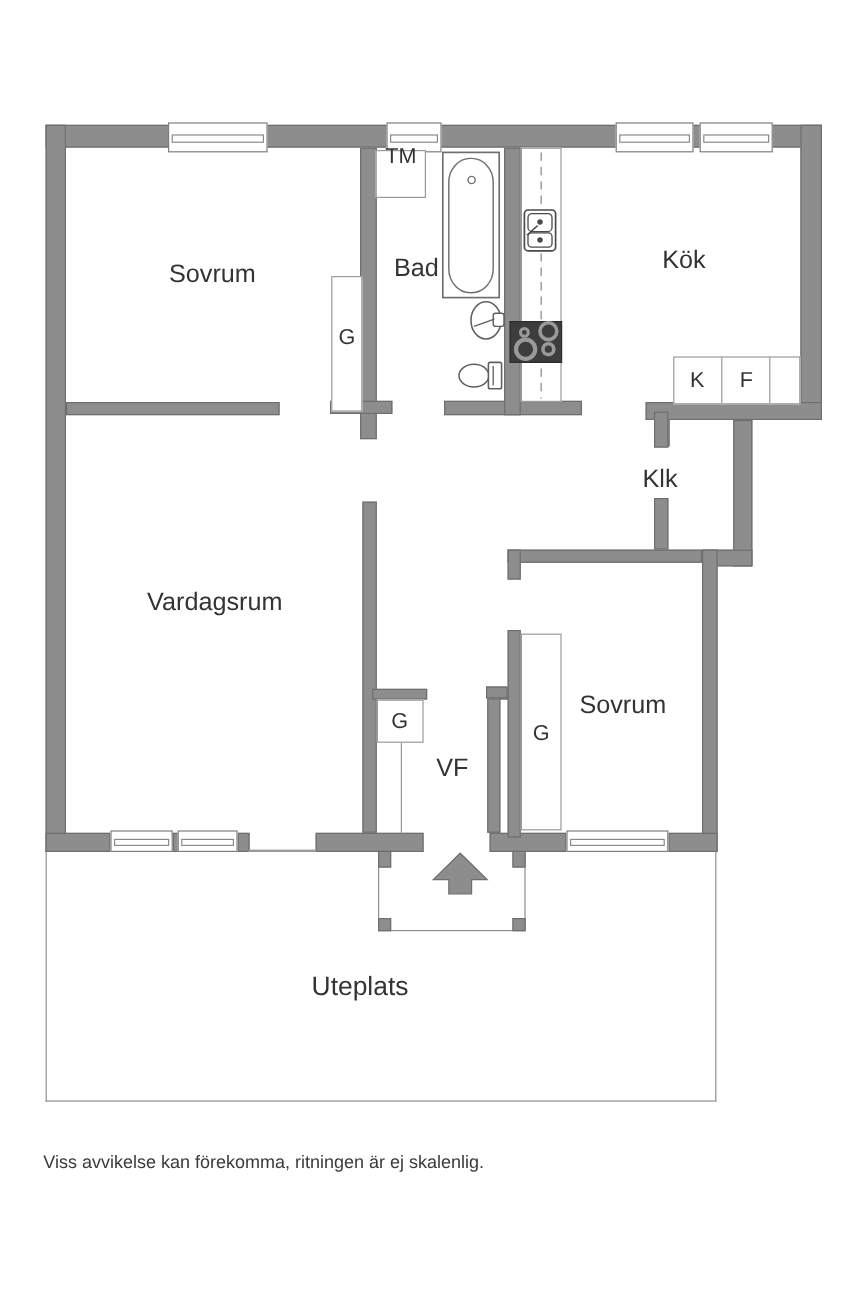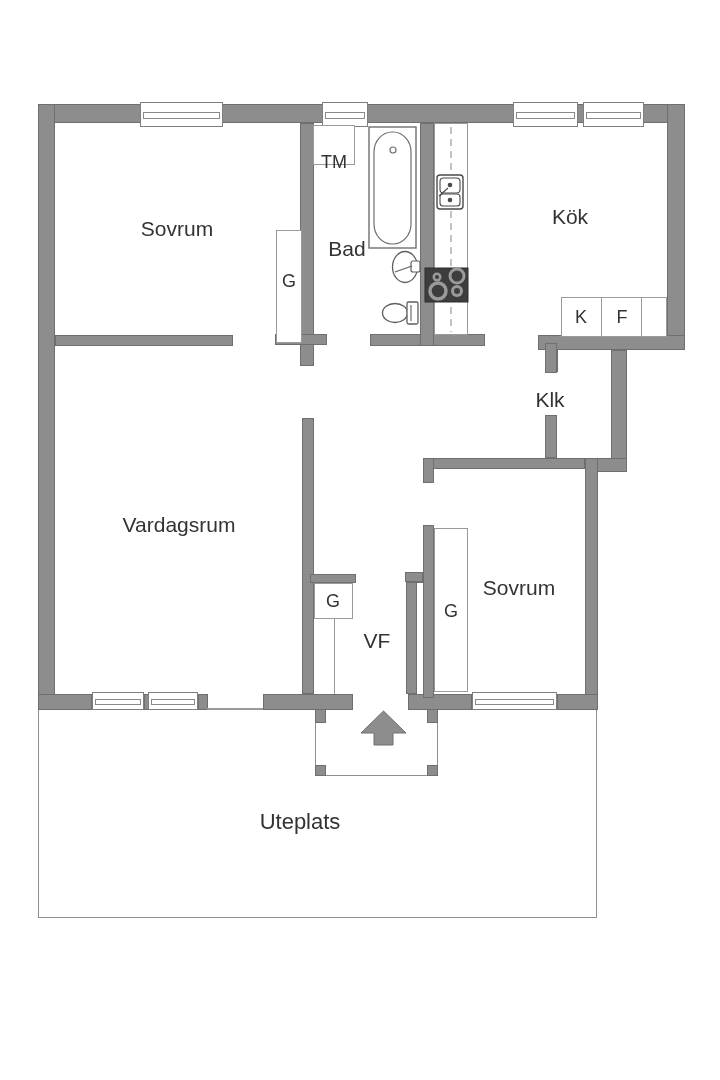--- a/index.html
+++ b/index.html
@@ -152,29 +152,30 @@
       <circle cx="457" cy="276" r="7" fill="none" stroke="#9a9a9a" stroke-width="3"></circle>
       <circle cx="438" cy="291" r="8" fill="none" stroke="#9a9a9a" stroke-width="3.5"></circle>
       <circle cx="457" cy="291" r="6" fill="#9a9a9a"></circle>
       <circle cx="457" cy="291" r="3" fill="#3d3d3d"></circle>
     </g>
 
     <polygon points="361,733 383.5,711 406,733 393,733 393,745 374,745 374,733" fill="#8d8d8d" stroke="#6f6f6f" stroke-width="1"></polygon>
   </svg>
 
   <div class="room-label" style="left:177px;top:229px">Sovrum</div>
-  <div class="room-label" style="left:347px;top:249px">Bad</div>
+  <div class="room-label" style="left:347px;top:224px">Bad</div>
   <div class="room-label" style="left:570px;top:217px">Kök</div>
-  <div class="room-label" style="left:179px;top:525px">Vardagsrum</div>
+  <div class="room-label" style="left:179px;top:502px">Vardagsrum</div>
   <div class="room-label" style="left:519px;top:588px">Sovrum</div>
   <div class="room-label" style="left:550px;top:400px">Klk</div>
   <div class="room-label" style="left:377px;top:641px">VF</div>
   <div class="room-label" style="left:300px;top:822px;font-size:22px">Uteplats</div>
 
-  <div class="small-label" style="left:334px;top:162px">TM</div>
+  <div class="small-label" style="left:334px;top:130px">TM</div>
   <div class="small-label" style="left:289px;top:281px">G</div>
   <div class="small-label" style="left:333px;top:601px">G</div>
   <div class="small-label" style="left:451px;top:611px">G</div>
   <div class="small-label" style="left:581px;top:317px">K</div>
   <div class="small-label" style="left:622px;top:317px">F</div>
 
+  <div class="disclaimer">Viss avvikelse kan förekomma, ritningen är ej skalenlig.</div>
 
 </div>
 
 </body></html>

